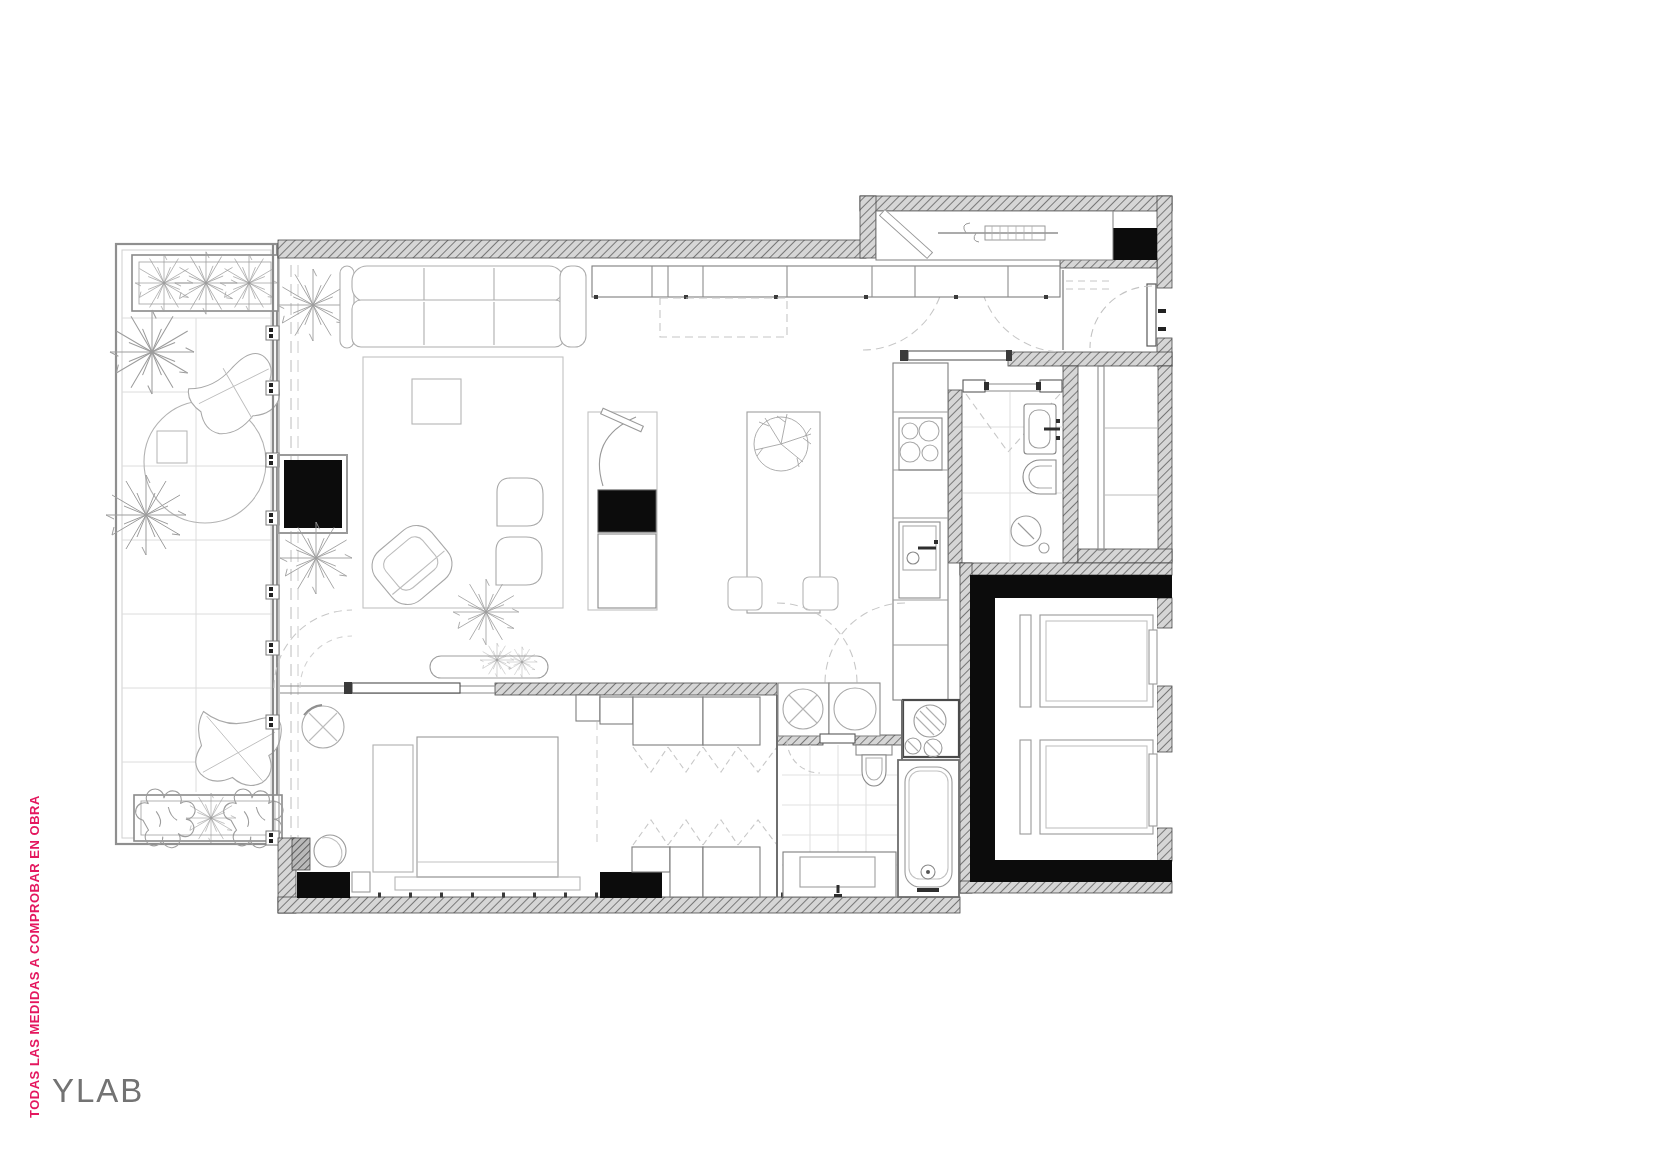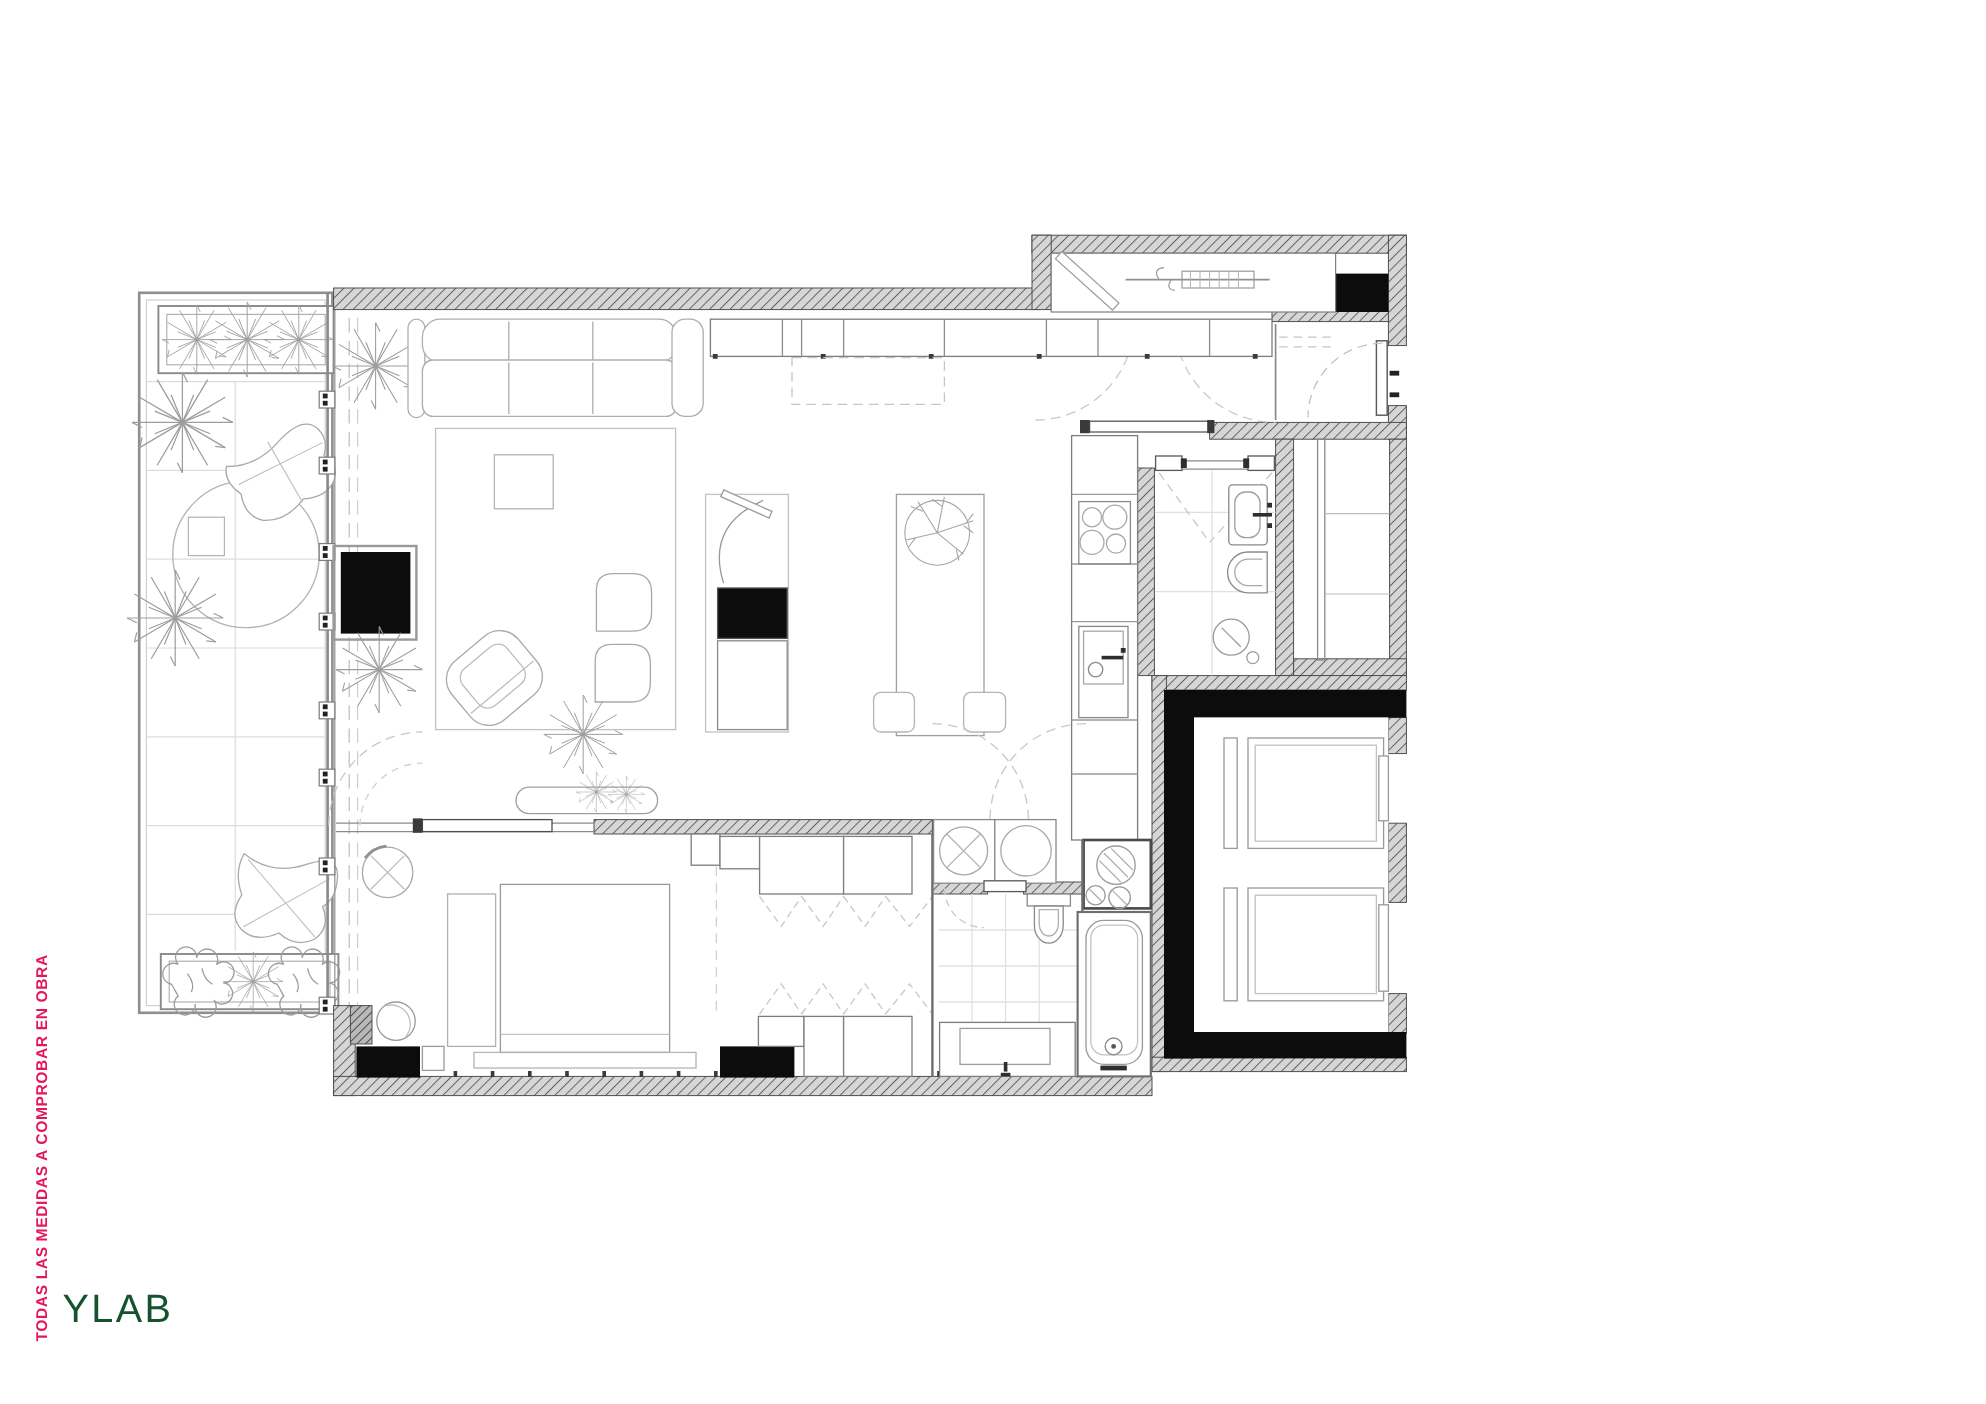--- a/index.html
+++ b/index.html
@@ -6,21 +6,21 @@
   .canvas{position:relative;width:1655px;height:1170px;background:#ffffff;overflow:hidden;
           font-family:"Liberation Sans", sans-serif;}
   .plan-svg{position:absolute;left:0;top:0;}
   .note-vertical{
     position:absolute;left:27px;top:840px;height:278px;
     writing-mode:vertical-rl;transform:rotate(180deg);
     color:#E4175E;font-size:13px;font-weight:bold;letter-spacing:0.5px;white-space:nowrap;
   }
   .brand-logo{
     position:absolute;left:52px;top:1072px;
-    color:#14532d;font-size:33px;font-weight:400;letter-spacing:2px;
+    color:#737373;font-size:33px;font-weight:400;letter-spacing:2px;
   }
 </style>
 </head>
 <body>
 
 <div class="canvas">
 
   <div class="note-vertical">TODAS LAS MEDIDAS A COMPROBAR EN OBRA</div>
   <div class="brand-logo">YLAB</div>
 

